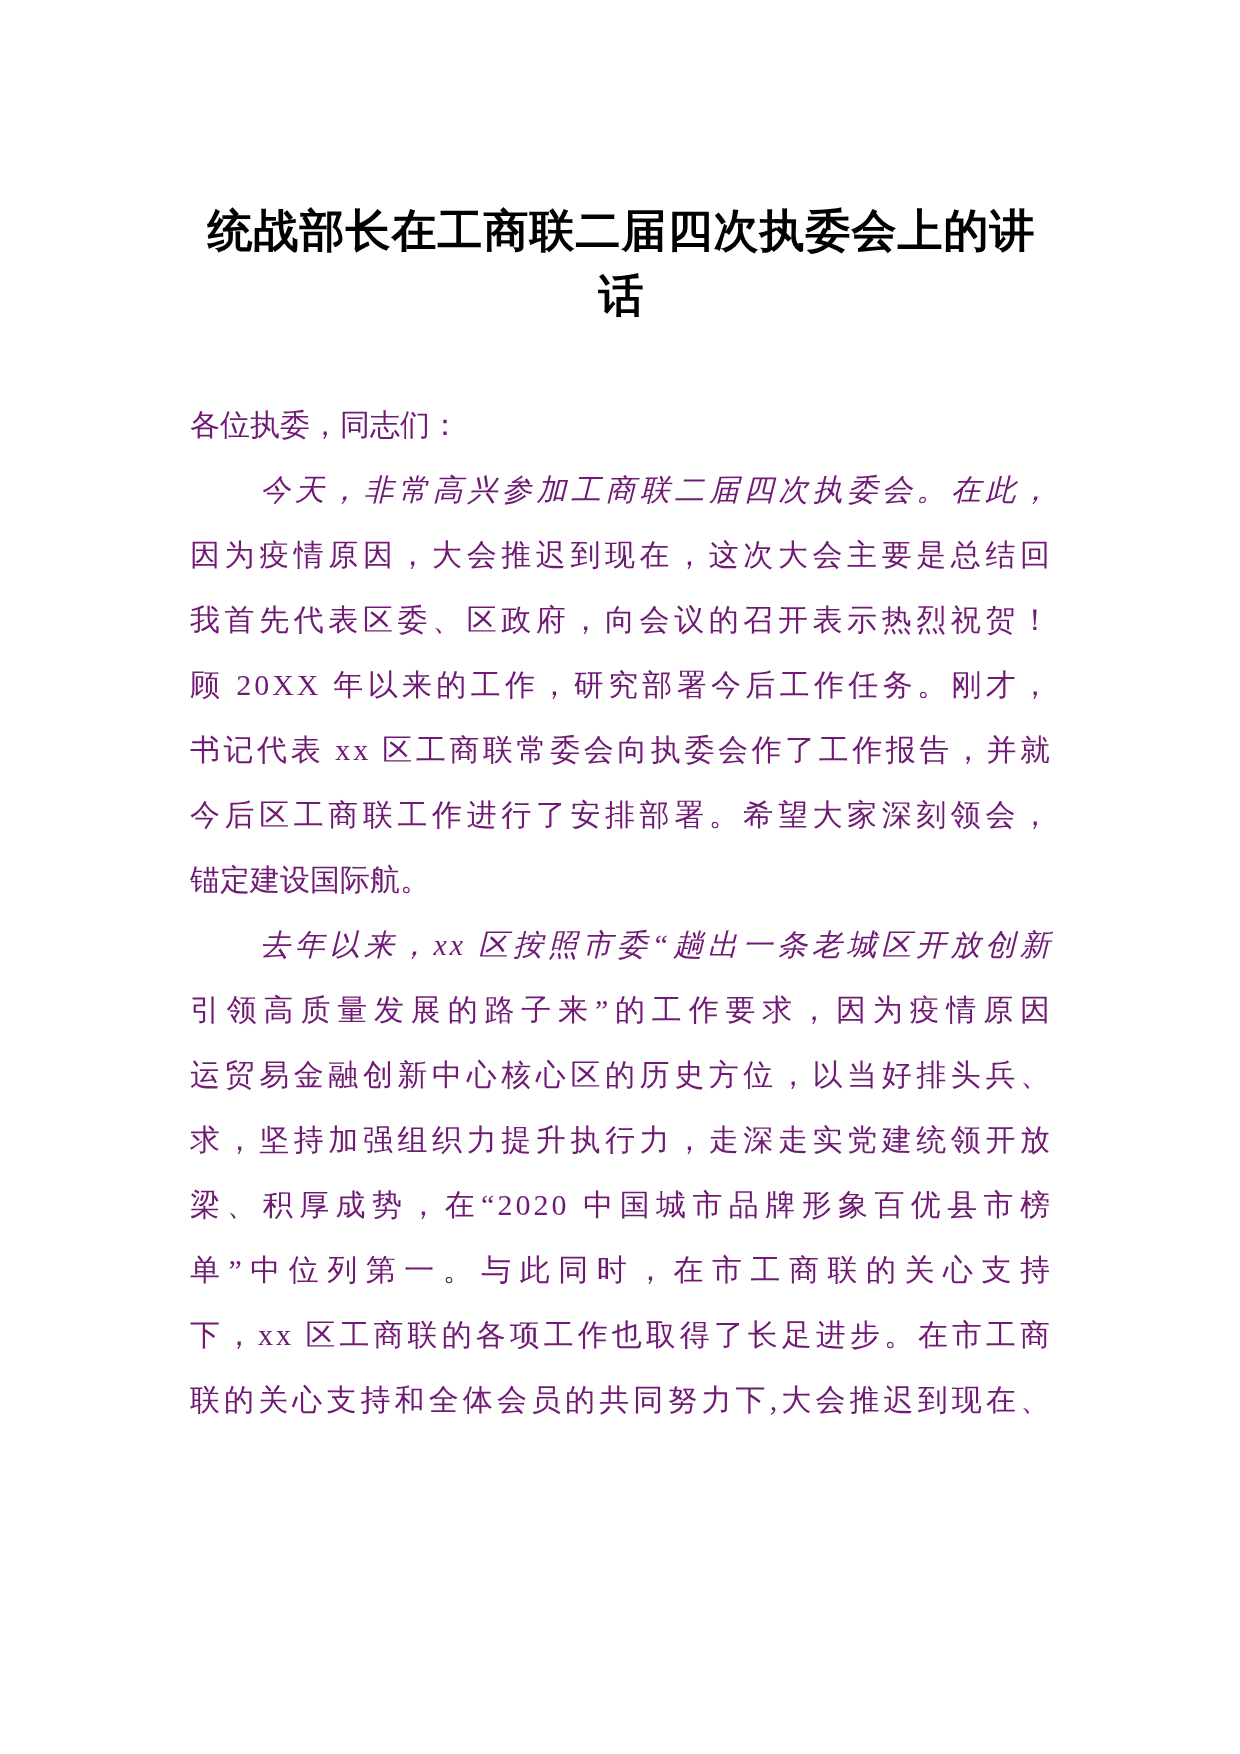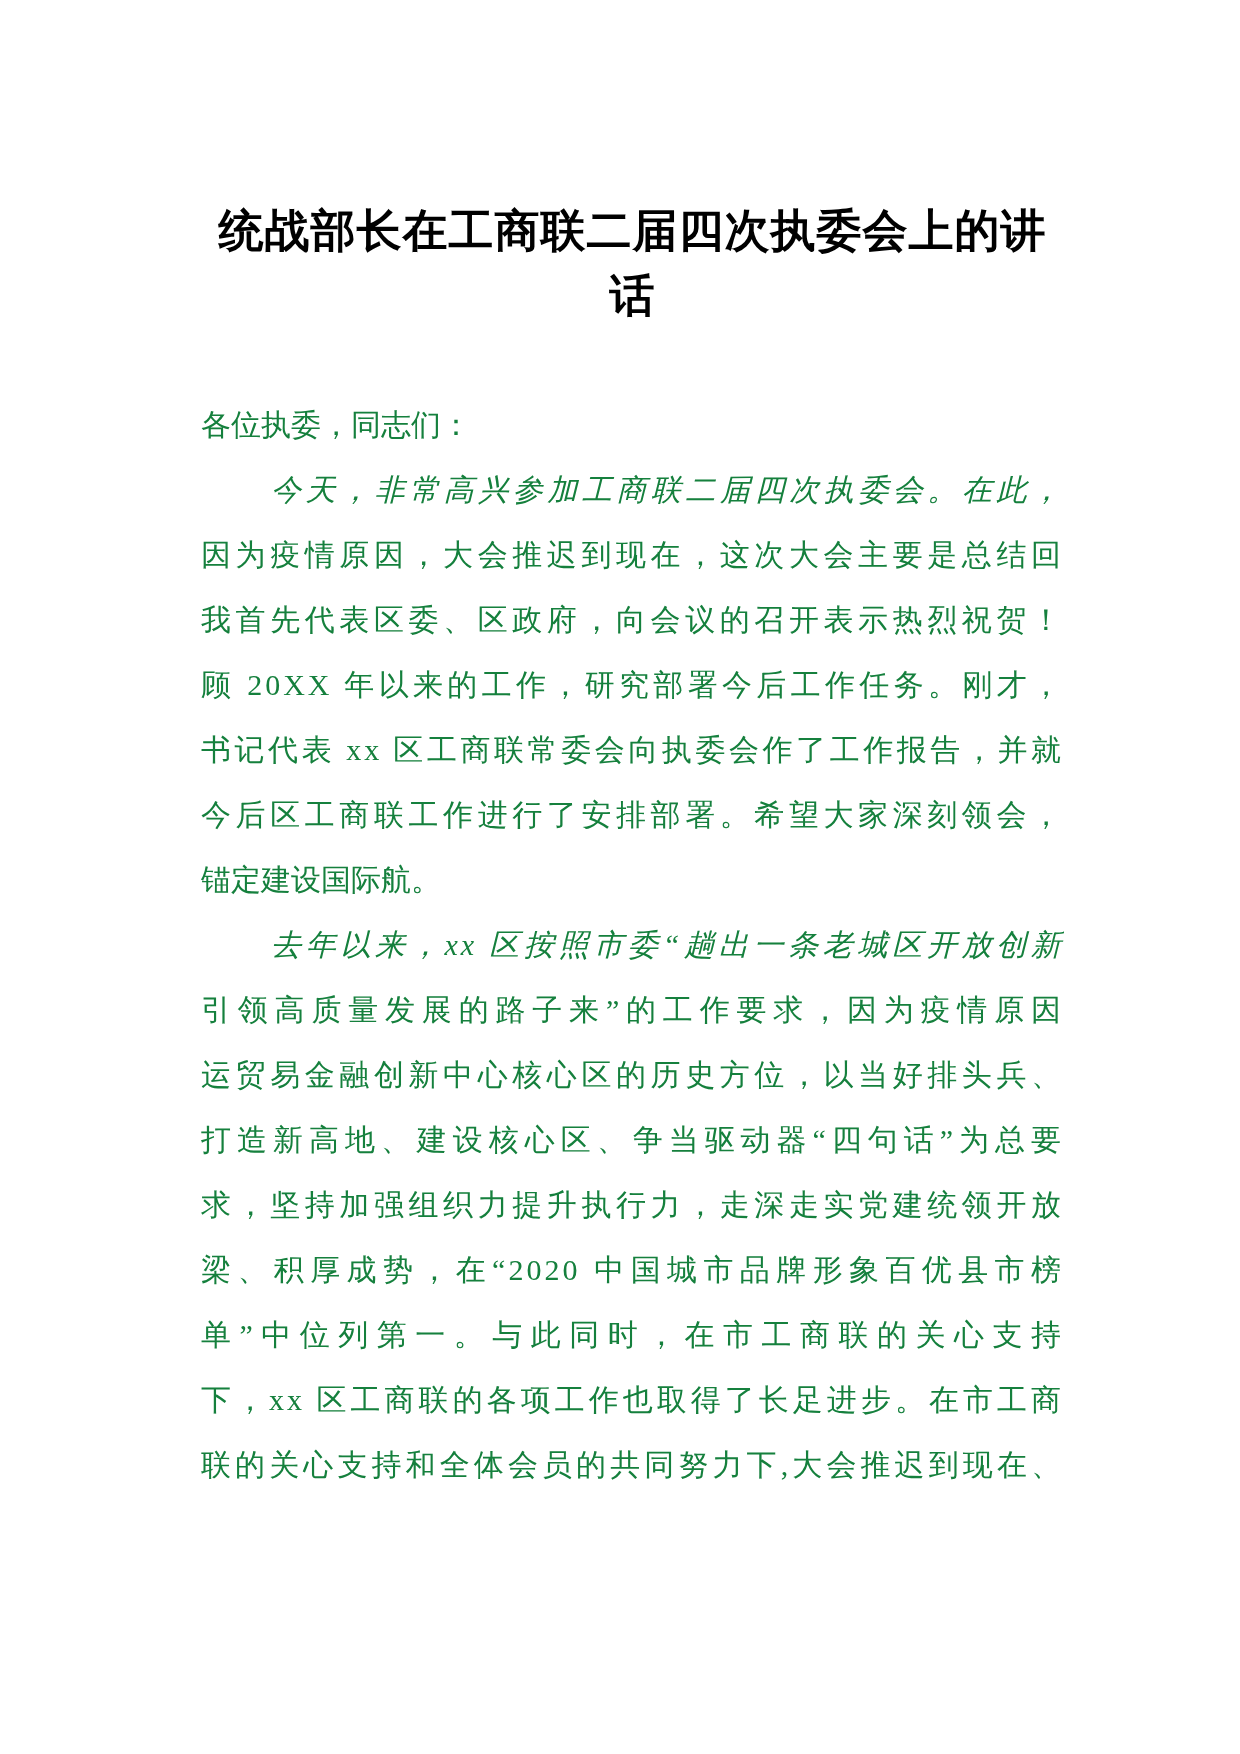--- a/index.html
+++ b/index.html
@@ -10,21 +10,21 @@
   .page {
     position: relative;
     width: 1240px;
     height: 1754px;
     background: #ffffff;
     color: #000000;
     overflow: hidden;
   }
   .content {
     position: absolute;
-    left: 201px;
+    left: 190px;
     top: 198px;
     width: 863px;
   }
   .doc-title {
     font-family: "Liberation Sans", "DejaVu Sans", sans-serif;
     font-weight: 700;
     font-size: 45px;
     line-height: 65px;
     letter-spacing: 1px;
     text-align: center;
@@ -32,21 +32,21 @@
   }
   .title-line {
     display: block;
     white-space: nowrap;
   }
   .doc-body {
     margin-top: 64px;
     font-family: "Liberation Serif", "DejaVu Serif", sans-serif;
     font-size: 30px;
     line-height: 65px;
-    color: #15803d;
+    color: #701a75;
   }
   .line {
     height: 65px;
     overflow: hidden;
     white-space: nowrap;
   }
   
   .fill {
     text-align: justify;
     text-align-last: justify;
@@ -77,21 +77,20 @@
       <div class="line fill indent">今天，非常高兴参加工商联二届四次执委会。在此，</div>
       <div class="line fill">因为疫情原因，大会推迟到现在，这次大会主要是总结回</div>
       <div class="line fill">我首先代表区委、区政府，向会议的召开表示热烈祝贺！</div>
       <div class="line fill">顾 20XX 年以来的工作，研究部署今后工作任务。刚才，xx</div>
       <div class="line fill">书记代表 xx 区工商联常委会向执委会作了工作报告，并就</div>
       <div class="line fill">今后区工商联工作进行了安排部署。希望大家深刻领会，</div>
       <div class="line">锚定建设国际航。</div>
       <div class="line fill indent">去年以来，xx 区按照市委“趟出一条老城区开放创新</div>
       <div class="line fill">引领高质量发展的路子来”的工作要求，因为疫情原因</div>
       <div class="line fill">运贸易金融创新中心核心区的历史方位，以当好排头兵、</div>
-      <div class="line fill">打造新高地、建设核心区、争当驱动器“四句话”为总要</div>
       <div class="line fill">求，坚持加强组织力提升执行力，走深走实党建统领开放</div>
       <div class="line fill">梁、积厚成势，在“2020 中国城市品牌形象百优县市榜</div>
       <div class="line fill">单”中位列第一。与此同时，在市工商联的关心支持</div>
       <div class="line fill">下，xx 区工商联的各项工作也取得了长足进步。在市工商</div>
       <div class="line fill">联的关心支持和全体会员的共同努力下,大会推迟到现在、区</div>
     </div>
 
   </div>
 </div>
 

